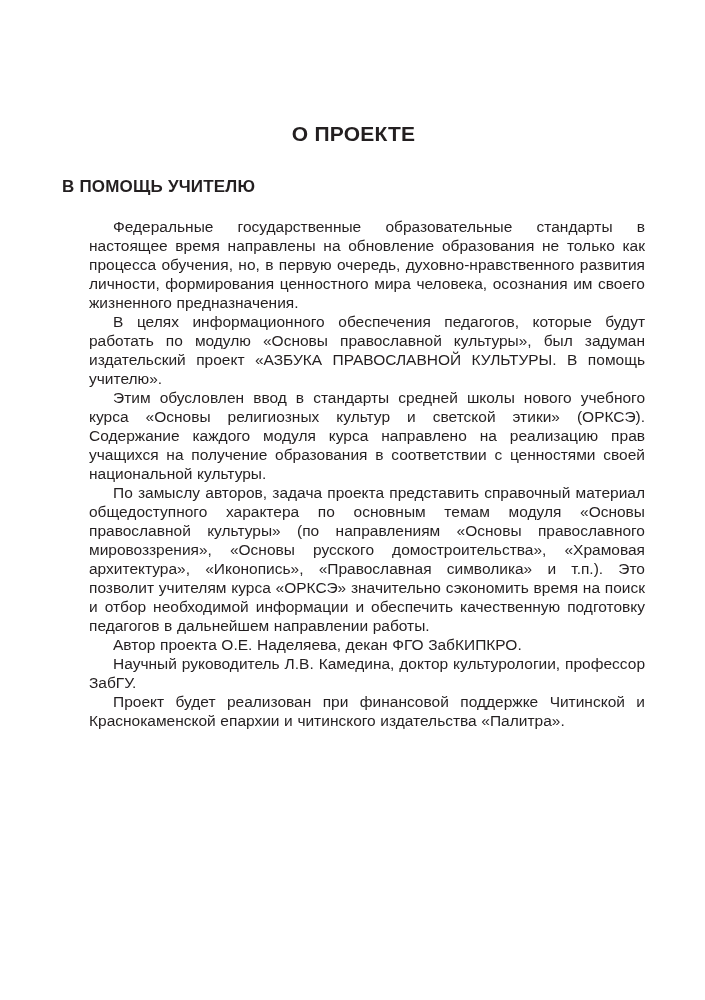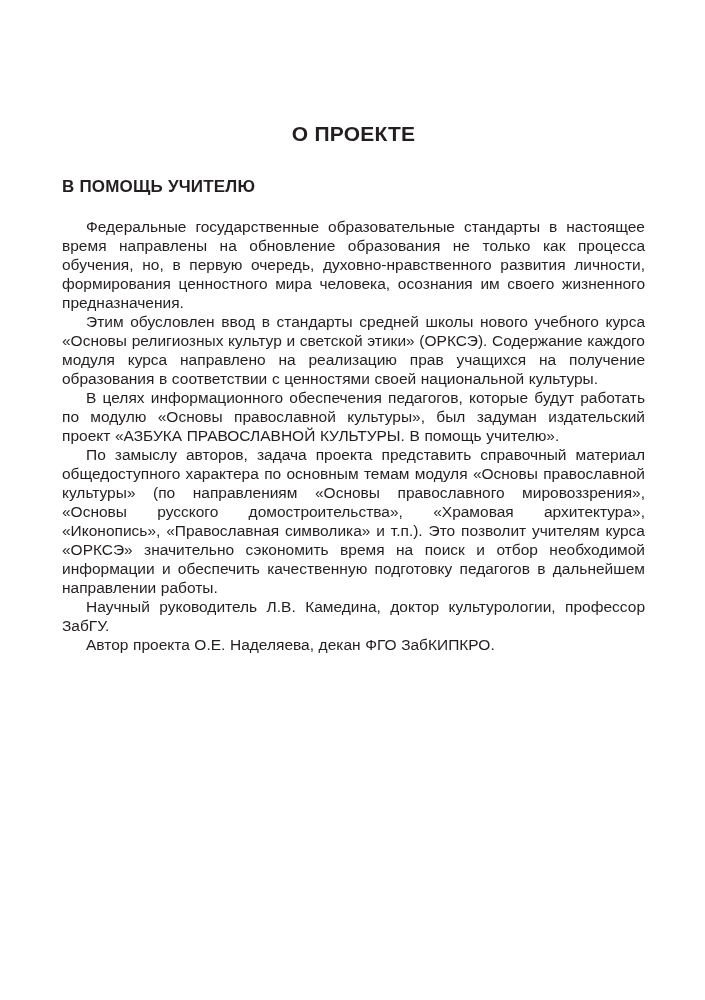--- a/index.html
+++ b/index.html
@@ -35,38 +35,40 @@
     font-size: 17px;
     line-height: 19px;
     letter-spacing: 0.2px;
     margin: 29px 0 0 0;
   }
   .body-text {
     margin-top: 21px;
     font-size: 15.5px;
     line-height: 19px;
     text-align: justify;
+    margin-left: 27px;
   }
   .body-text p {
     margin: 0;
     text-indent: 24px;
     word-spacing: 0.3px;
   }
 </style>
 </head>
 <body>
 
 <main class="page">
   <h1 class="title">
     <span>О ПРОЕКТЕ</span><br>
   </h1>
 
   <h2 class="subtitle">В ПОМОЩЬ УЧИТЕЛЮ</h2>
 
   <section class="body-text">
     <p>Федеральные государственные образовательные стандарты в настоящее время направлены на обновление образования не только как процесса обучения, но, в первую очередь, духовно-нравственного развития личности, формирования ценностного мира человека, осознания им своего жизненного предназначения.</p>
+    <p>В целях информационного обеспечения педагогов, которые будут работать по модулю «Основы православной культуры», был задуман издательский проект «АЗБУКА ПРАВОСЛАВНОЙ КУЛЬТУРЫ. В помощь учителю».</p>
     <p>Этим обусловлен ввод в стандарты средней школы нового учебного курса «Основы религиозных культур и светской этики» (ОРКСЭ). Содержание каждого модуля курса направлено на реализацию прав учащихся на получение образования в соответствии с ценностями своей национальной культуры.</p>
-    <p>В целях информационного обеспечения педагогов, которые будут работать по модулю «Основы православной культуры», был задуман издательский проект «АЗБУКА ПРАВОСЛАВНОЙ КУЛЬТУРЫ. В помощь учителю».</p>
     <p>По замыслу авторов, задача проекта представить справочный материал общедоступного характера по основным темам модуля «Основы православной культуры» (по направлениям «Основы православного мировоззрения», «Основы русского домостроительства», «Храмовая архитектура», «Иконопись», «Православная символика» и т.п.). Это позволит учителям курса «ОРКСЭ» значительно сэкономить время на поиск и отбор необходимой информации и обеспечить качественную подготовку педагогов в дальнейшем направлении работы.</p>
+    <p>Автор проекта О.Е. Наделяева, декан ФГО ЗабКИПКРО.</p>
     <p>Научный руководитель Л.В. Камедина, доктор культурологии, профессор ЗабГУ.</p>
-    <p>Автор проекта О.Е. Наделяева, декан ФГО ЗабКИПКРО.</p>
+    <p>Проект будет реализован при финансовой поддержке Читинской и Краснокаменской епархии и читинского издательства «Палитра».</p>
   </section>
 </main>
 
 </body></html>

